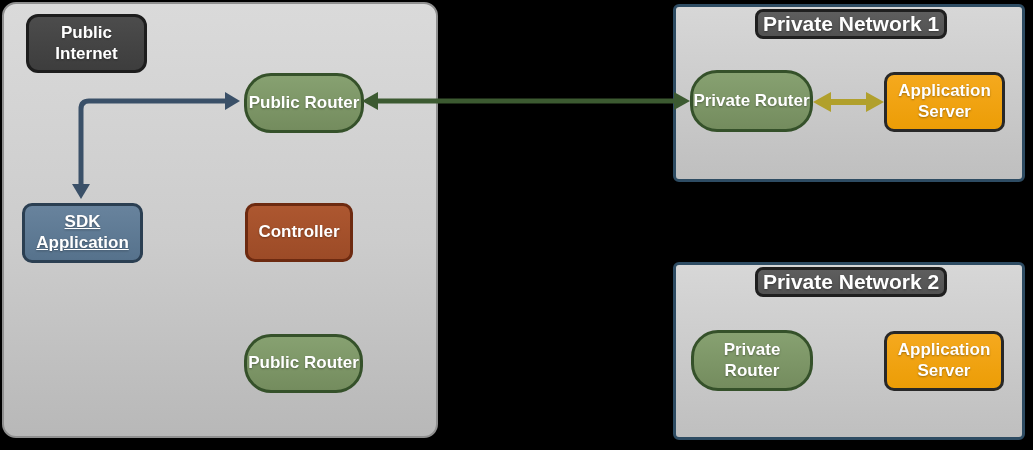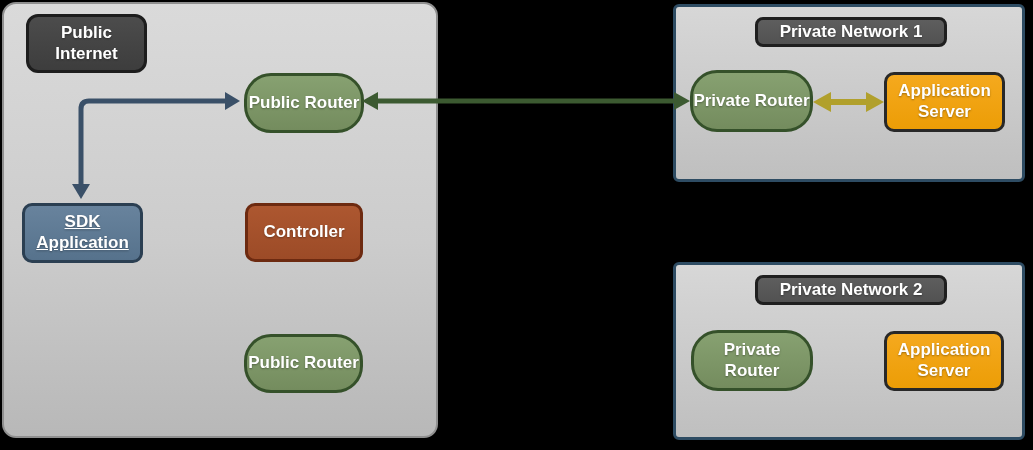--- a/index.html
+++ b/index.html
@@ -29,22 +29,21 @@
     position:absolute;box-sizing:border-box;display:flex;align-items:center;justify-content:center;
     text-align:center;color:#fff;font-weight:bold;font-size:17px;line-height:1.22;
     border-radius:10px;border:3px solid #000;
     text-shadow:0 1px 2px rgba(0,0,0,.35);
   }
   .node-dark{
     background:linear-gradient(180deg,#4c4c4c,#3d3d3d);border-color:#1d1d1d;border-radius:12px;
   }
   .node-netlabel{
     background:linear-gradient(180deg,#5e5e5e,#525252);border-color:#1f1f1f;border-radius:8px;
-    font-size:17px;
-    margin-top:8px;
+    font-size:21px;
   }
   .node-green{background:linear-gradient(180deg,#87a171,#748c5e);border-color:#35512a;border-radius:27px;}
   .node-blue{background:linear-gradient(180deg,#68839d,#56728c);border-color:#2b3f52;}
   .node-rust{background:linear-gradient(180deg,#ad5730,#9c4b27);border-color:#6d2a10;}
   .node-orange{background:linear-gradient(180deg,#f5a91e,#ec9d06);border-color:#282828;}
   .arrows{position:absolute;left:0;top:0;pointer-events:none;}
 </style>
 </head>
 <body>
 
@@ -53,21 +52,21 @@
   <div class="zone zone-left">
     <div class="node node-dark" style="left:10px;top:10px;width:121px;height:59px;margin-left:12px;">
       <span>Public Internet</span>
     </div>
     <div class="node node-green" style="left:240px;top:69px;width:120px;height:60px;">
       <span>Public Router</span>
     </div>
     <div class="node node-blue" style="left:18px;top:199px;width:121px;height:60px;text-decoration:underline;">
       <span>SDK Application</span>
     </div>
-    <div class="node node-rust" style="left:241px;top:199px;width:118px;height:59px;">
+    <div class="node node-rust" style="left:241px;top:199px;width:108px;height:59px;">
       <span>Controller</span>
     </div>
     <div class="node node-green" style="left:240px;top:330px;width:119px;height:59px;">
       <span>Public Router</span>
     </div>
   </div>
 
   <div class="zone zone-net zone-net-1">
     <div class="node node-netlabel" style="left:79px;top:2px;width:192px;height:30px;">
       <span>Private Network 1</span>

